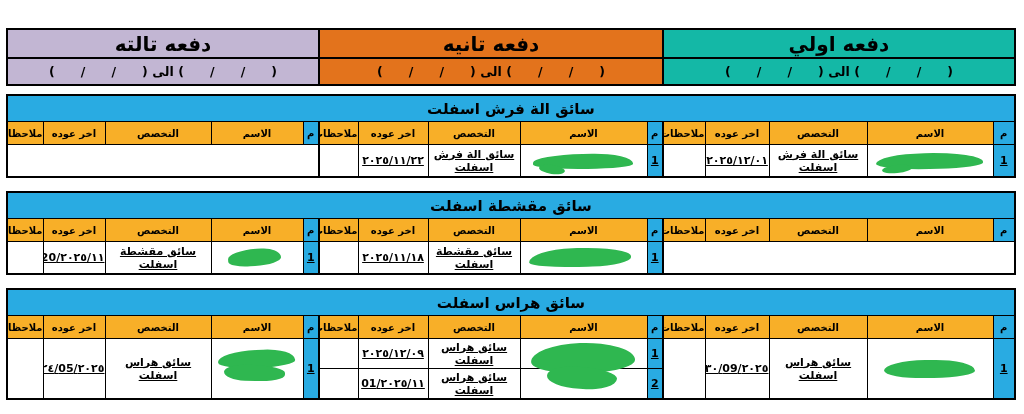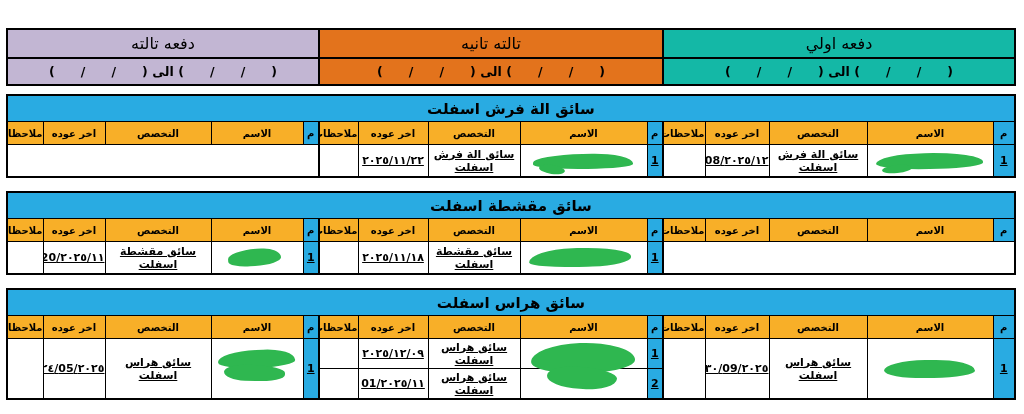--- a/index.html
+++ b/index.html
@@ -2,21 +2,21 @@
 <html lang="ar" dir="rtl"><head>
 <meta charset="utf-8">
 <style>
   html,body{margin:0;padding:0;background:#fff;}
   body{width:1024px;height:414px;font-family:"DejaVu Sans",sans-serif;direction:rtl;color:#000;overflow:hidden;}
   .page{padding:28px 8px 0 8px;}
   table{border-collapse:collapse;table-layout:fixed;width:1008px;}
   td{border:1px solid #000;text-align:center;vertical-align:middle;padding:0;}
   
   .batch-table td{border-width:2px;}
-  .batch-title{height:27px;font-size:16px;font-weight:normal;}
+  .batch-title{height:27px;font-size:20px;font-weight:bold;}
   .batch-range{height:25px;font-size:12.5px;font-weight:bold;white-space:pre;}
   .bg-first{background:#14b8a6;}
   .bg-second{background:#E3731C;}
   .bg-third{background:#C2B6D3;}
   
   .sec{border:2px solid #000;margin-top:13px;}
   .sec.first-sec{margin-top:8px;}
   .sec-title td{background:#29ABE2;height:25px;font-size:15px;font-weight:bold;}
   .head td{background:#F8AF28;height:22px;font-size:10px;font-weight:bold;overflow:hidden;}
   .head td.mh{background:#29ABE2;}
@@ -35,21 +35,21 @@
 
   <table class="batch-table">
     <colgroup>
         <col style="width:352px">
         <col style="width:344px">
         <col style="width:312px">
       </colgroup>
     <tbody>
         <tr>
       <td class="batch-title bg-first">دفعه اولي</td>
-      <td class="batch-title bg-second">تالته تانيه</td>
+      <td class="batch-title bg-second">دفعه تانيه</td>
       <td class="batch-title bg-third">دفعه تالته</td>
     </tr>
     <tr>
       <td class="batch-range bg-first">(      /      /      ) الى (      /      /      )</td>
       <td class="batch-range bg-second">(      /      /      ) الى (      /      /      )</td>
       <td class="batch-range bg-third">(      /      /      ) الى (      /      /      )</td>
     </tr>
   </tbody>
     </table>
 
@@ -92,21 +92,21 @@
       <td>اخر عوده</td>
       <td>ملاحظات</td>
     </tr>
     <tr class="data">
       <td class="mval">1</td>
       <td class="name-cell">
         <span class="blob" style="left:8px;right:10px;top:8px;height:16px;border-radius:50% 60% 45% 55%/65% 70% 35% 45%;transform:rotate(-1.5deg);"></span>
         <span class="blob" style="left:14px;bottom:3px;width:30px;height:8px;border-radius:50%;transform:rotate(-6deg);"></span>
       </td>
       <td>سائق الة فرش اسفلت</td>
-      <td>٢٠٢٥/١٢/08</td>
+      <td>٢٠٢٥/١٢/٠١</td>
       <td class="sep"></td>
       <td class="mval">1</td>
       <td class="name-cell">
         <span class="blob" style="left:12px;right:14px;top:9px;height:15px;border-radius:55% 45% 50% 60%/60% 75% 30% 40%;transform:rotate(-1deg);"></span>
         <span class="blob" style="left:18px;bottom:2px;width:26px;height:9px;border-radius:50%;transform:rotate(8deg);"></span>
       </td>
       <td>سائق الة فرش اسفلت</td>
       <td>٢٠٢٥/١١/٢٢</td>
       <td class="sep"></td>
       <td colspan="5"></td>

